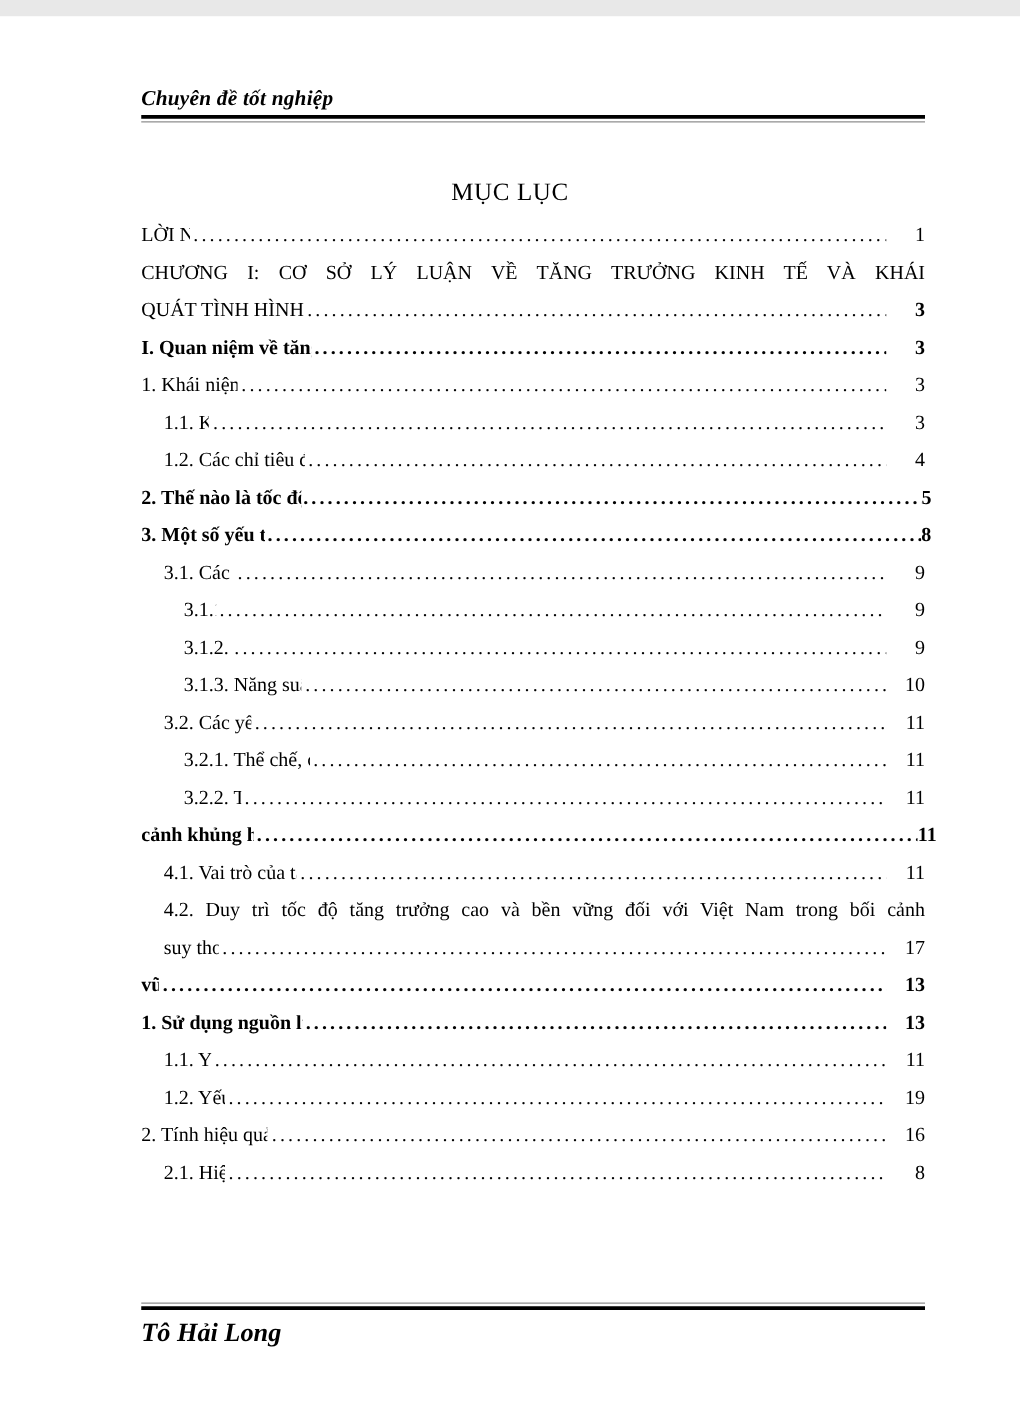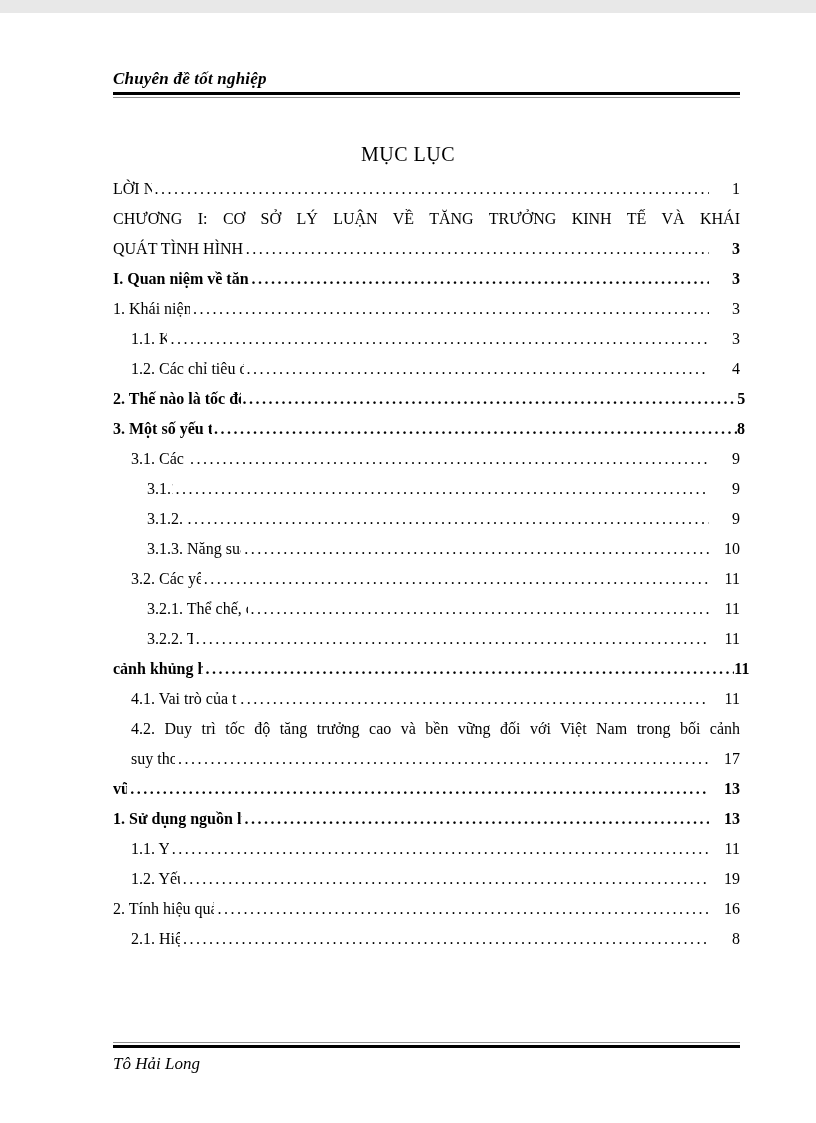--- a/index.html
+++ b/index.html
@@ -32,21 +32,21 @@
   .lv0 { padding-left:0; }
   .lv1 { padding-left:18px; }
   .lv2 { padding-left:34px; }
   .b { font-weight:bold; }
   .pb { font-weight:bold; }
   .just { text-align:justify; text-align-last:justify; max-height:30px; overflow:hidden; }
   
   .footer { position:absolute; left:113px; right:76px; top:1029px; }
   .footer-rule { height:2px; border-top:1px solid #8f8f8f; border-bottom:3px solid #000; margin-bottom:6px; }
   .footer-row { display:flex; justify-content:space-between;
-                font-size:17px; font-weight:normal; font-style:italic;text-align:right; }
+                font-size:21px; font-weight:bold; font-style:italic;text-align:right; }
   
   .bottom-marker { position:absolute; left:20px; right:20px; bottom:4px;
                    border-top:2px dotted #b9b9b9; height:0; }
 </style>
 </head>
 <body>
 
 <div class="page">
 
   <div class="header">

